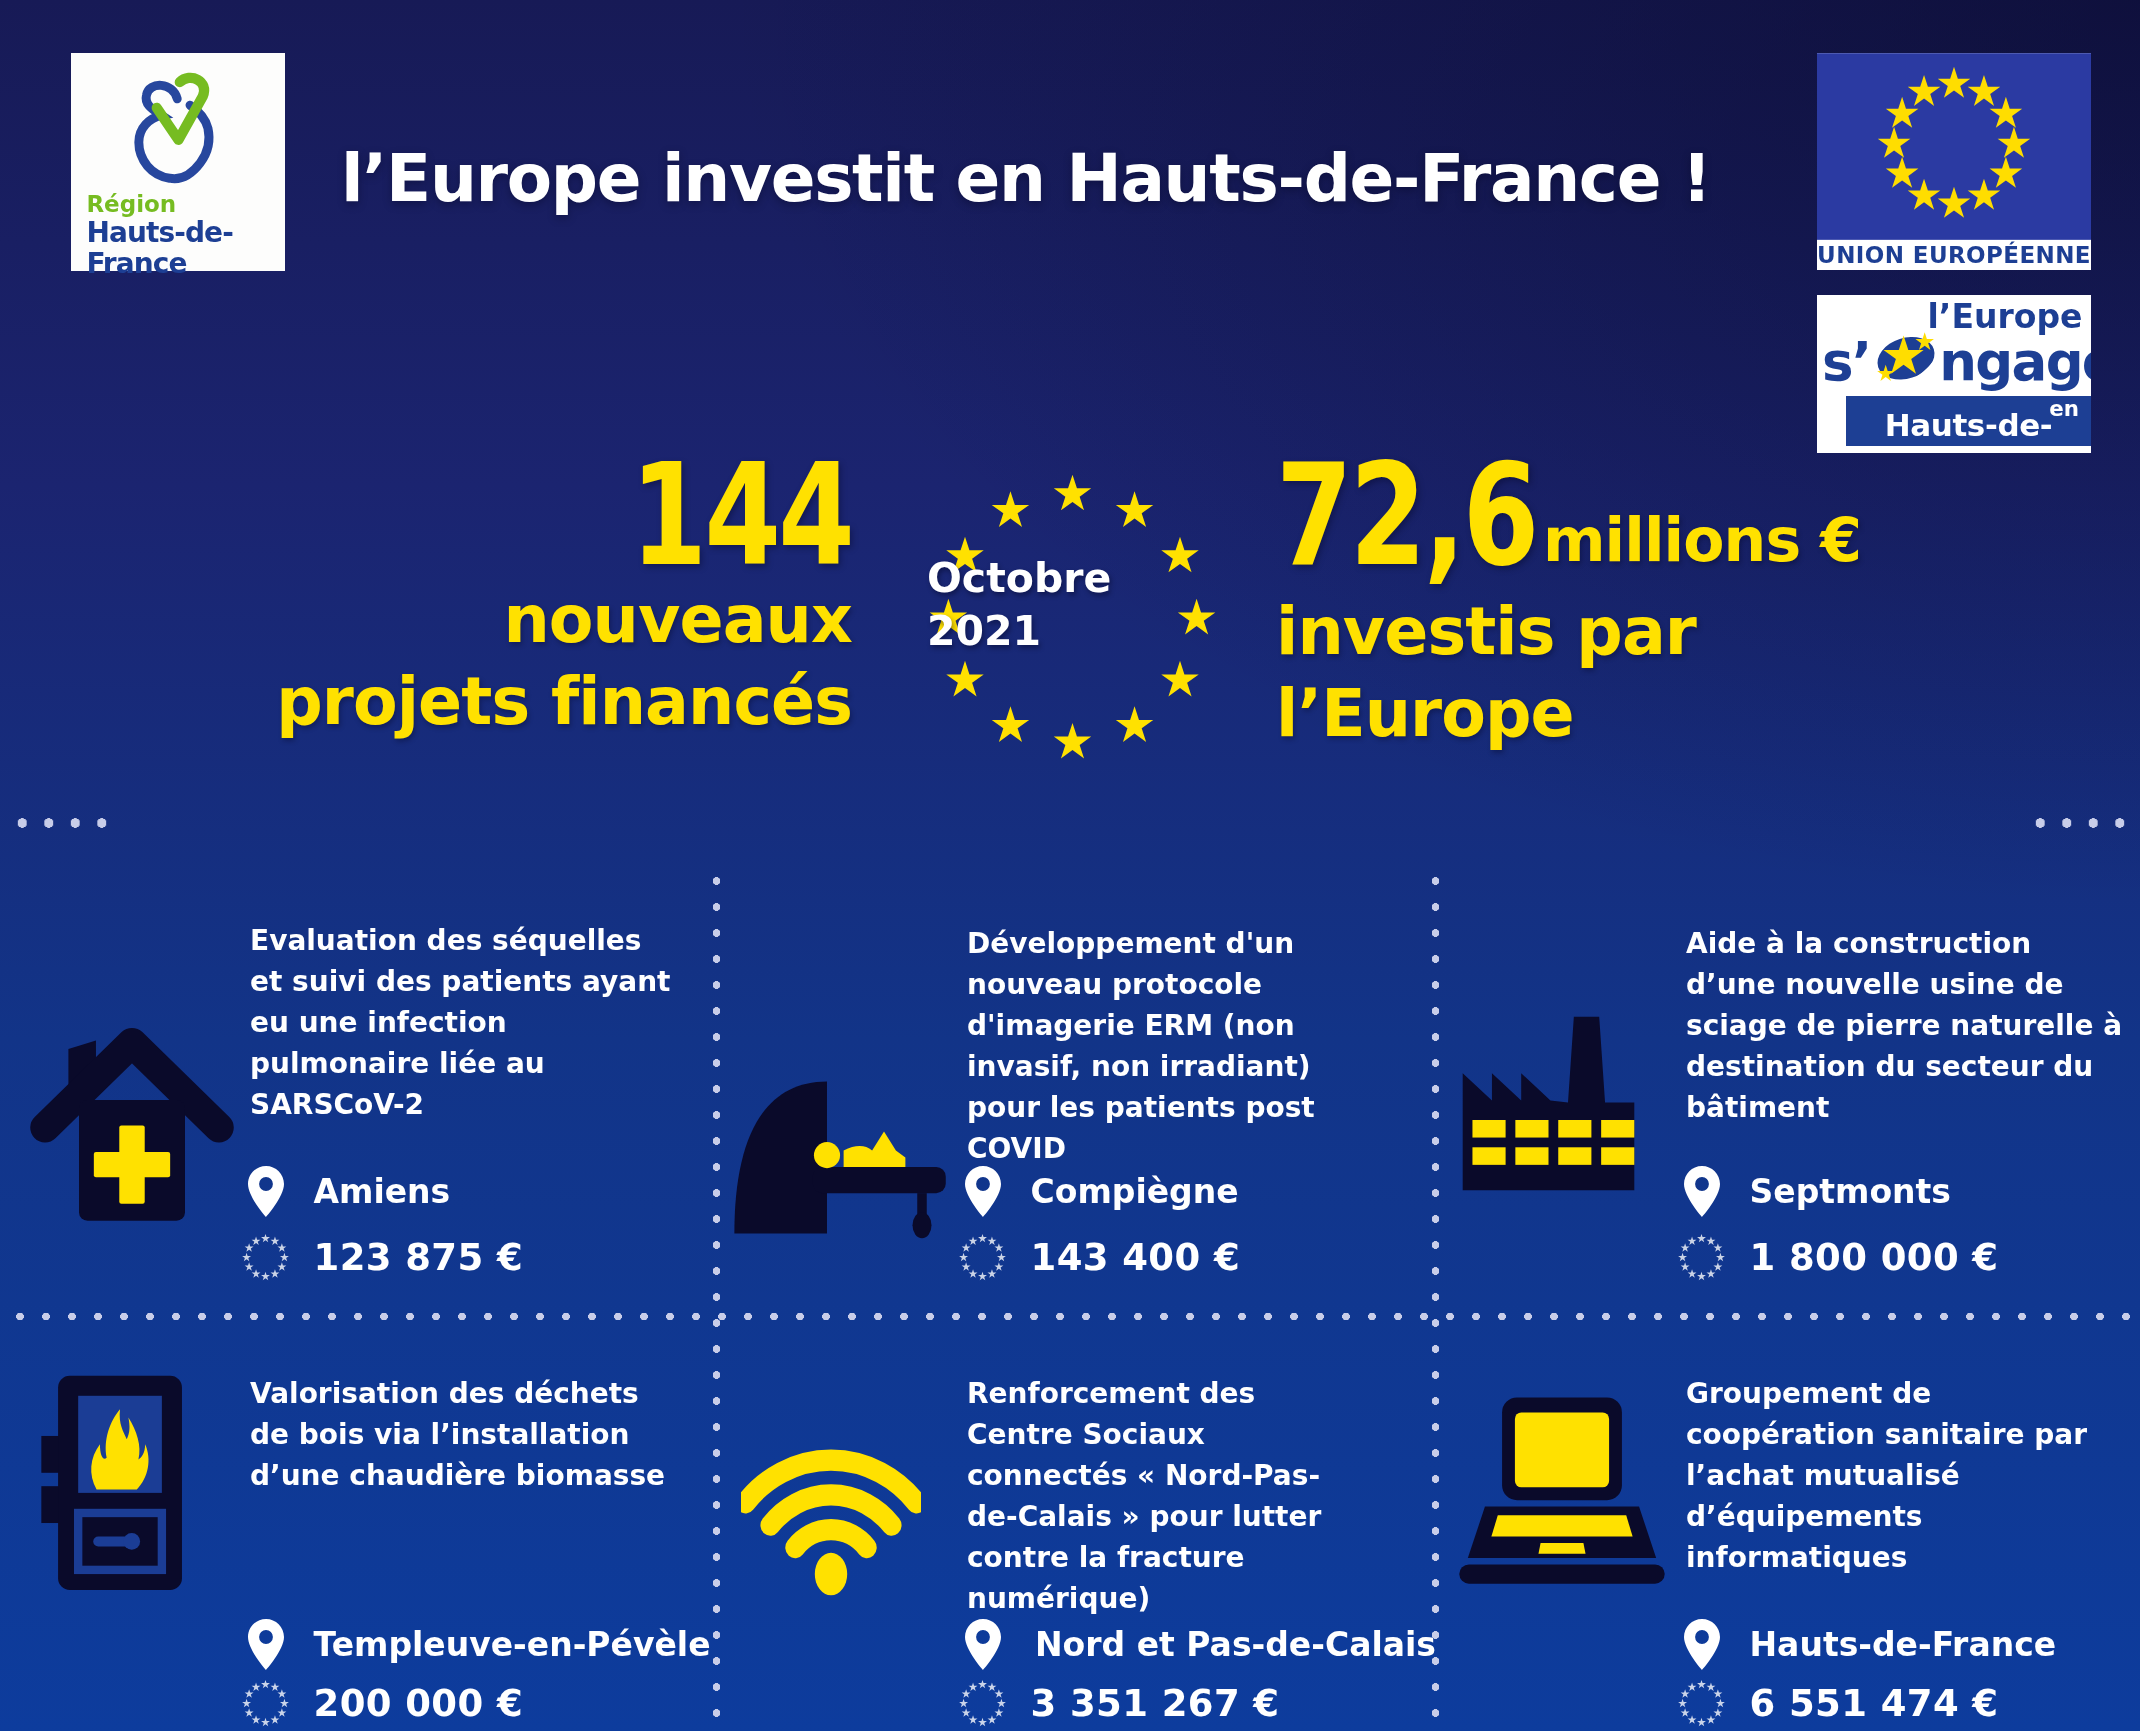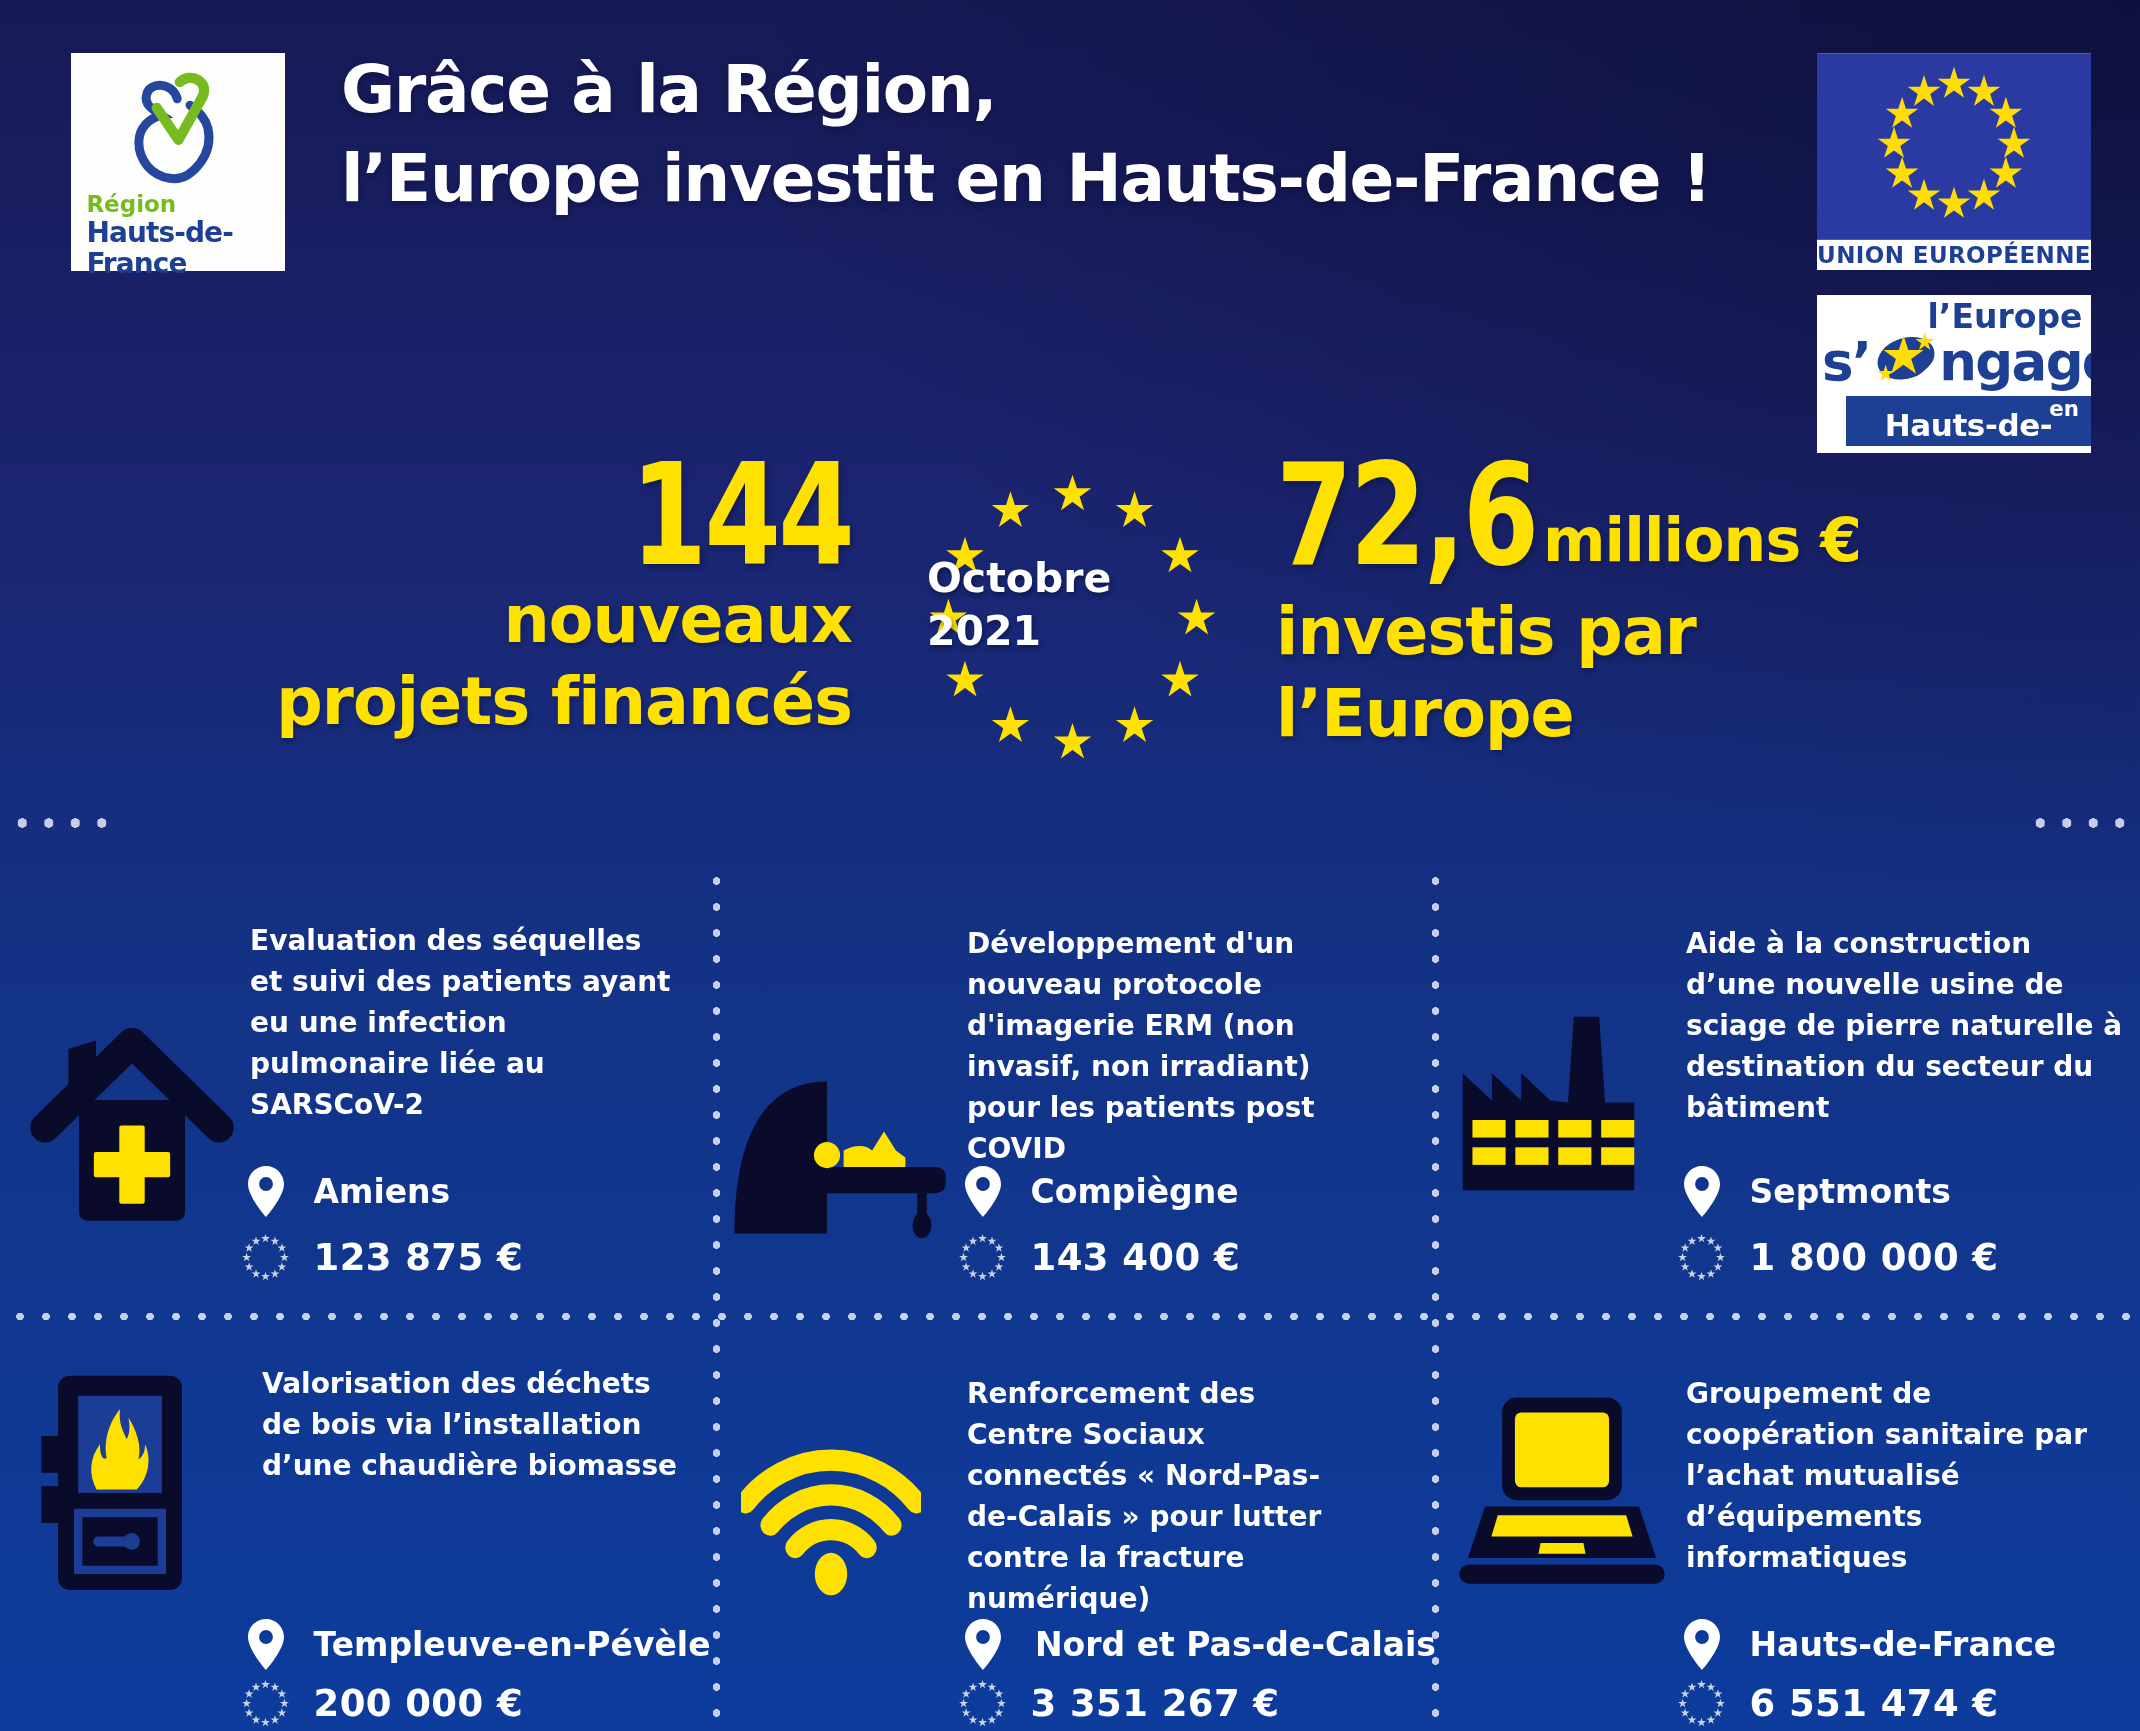--- a/index.html
+++ b/index.html
@@ -100,21 +100,21 @@
   <div class="abs region-logo-box">
     <svg width="137" height="128" viewBox="0 0 100 100">
       <path d="M49,28 C46,15 27,14 25,25 C23,33 31,37 37,41 C27,43 19,51 19,62 C19,76 29,88 43,90 C53,92 61,86 67,78 C73,70 75,60 73,51 C71,43 65,37 59,33" fill="none" stroke="#27479e" stroke-width="7" stroke-linecap="round"></path>
       <path d="M33,35 L50,60 L69,26 C74,14 59,7 51,15" fill="none" stroke="#76bc21" stroke-width="8" stroke-linecap="round" stroke-linejoin="round"></path>
     </svg>
     <div class="region-word">Région</div>
     <div class="region-name">Hauts-de-France</div>
   </div>
 
   <h1 class="abs main-title">
-    <span>Grâce à la Région,</span><br>
+    <br>
     <span>l’Europe investit en Hauts-de-France !</span>
   </h1>
 
   <div class="abs eu-flag-box">
     <svg width="274" height="187" viewBox="0 0 320 218">
       <rect width="320" height="218" fill="#2b3aa2"></rect>
       <g fill="#ffdd00">
         <use href="#star" transform="translate(160,36) scale(2)"></use>
         <use href="#star" transform="translate(195,45.4) scale(2)"></use>
         <use href="#star" transform="translate(220.6,71) scale(2)"></use>
@@ -279,21 +279,21 @@
     <svg class="card-icon" style="left:31px;top:34px;" width="168" height="226" viewBox="0 0 100 135">
       <rect x="6" y="40" width="12" height="22" fill="#0a0a2a"></rect>
       <rect x="6" y="70" width="12" height="22" fill="#0a0a2a"></rect>
       <rect x="16" y="4" width="74" height="128" rx="7" fill="#0a0a2a"></rect>
       <rect x="28" y="16" width="50" height="58" fill="#1b3d95"></rect>
       <path d="M39,72 C34,63 35,53 41,45 C41,52 43,55 45,53 C43,42 47,31 53,24 C52,33 55,37 57,42 C59,38 59,34 58,29 C63,37 66,46 64,54 C66,53 68,50 68,45 C72,54 70,65 63,72 Z" fill="#ffe100"></path>
       <rect x="28" y="86" width="50" height="34" fill="none" stroke="#1b3d95" stroke-width="5"></rect>
       <line x1="40" y1="103" x2="57" y2="103" stroke="#1b3d95" stroke-width="6" stroke-linecap="round"></line>
       <circle cx="60" cy="103" r="5" fill="#1b3d95"></circle>
     </svg>
-    <div class="desc" style="top:28px;width:424px;margin-left:12px;"><span>Valorisation des déchets de bois via l’installation d’une chaudière biomasse</span><b></b></div>
+    <div class="desc" style="top:38px;width:424px;"><span>Valorisation des déchets de bois via l’installation d’une chaudière biomasse</span><b></b></div>
     <div class="info-row" style="top:284px;">
       <span class="icon-slot">
           <svg width="36" height="51" viewBox="0 0 24 34">
             <use href="#pin"></use>
           </svg>
         </span>
       <span class="loc-label">Templeuve-en-Pévèle</span>
     </div>
     <div class="info-row" style="top:342px;">
       <span class="icon-slot">

